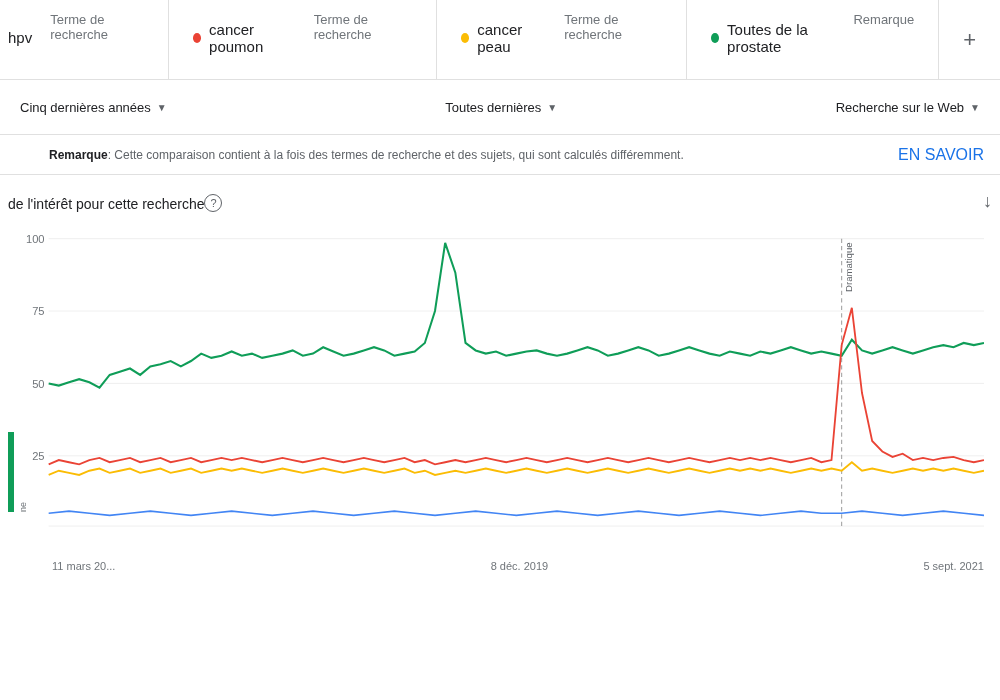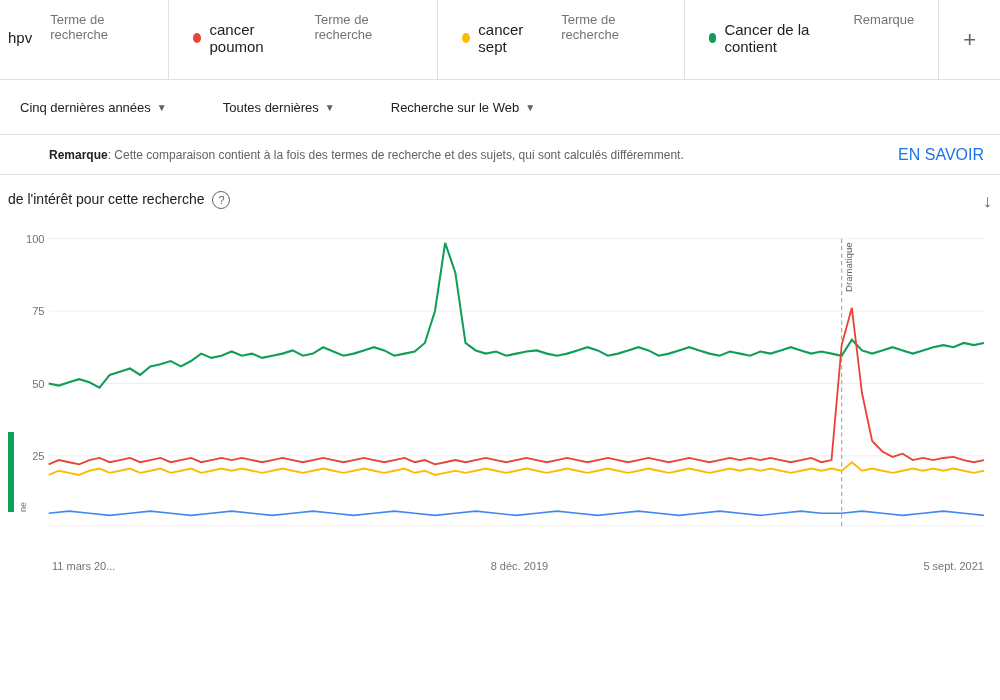--- a/index.html
+++ b/index.html
@@ -66,21 +66,22 @@
       padding-left: 0;
     }
 
     
     .filter-bar {
       display: flex;
       align-items: center;
       padding: 0 0 0 0;
       height: 55px;
       border-bottom: 1px solid #e0e0e0;
-      gap: 16px;
+      gap: 0;
+      justify-content: space-between;
     }
     .filter-btn {
       display: flex;
       align-items: center;
       padding: 8px 20px;
       font-size: 13px;
       color: #202124;
       cursor: pointer;
       border: none;
       background: none;
@@ -120,23 +121,22 @@
       white-space: nowrap;
       padding-right: 8px;
     }
 
     
     .chart-section {
       padding: 0;
     }
     .chart-header {
       display: flex;
-      align-items: flex-start;
+      align-items: flex-end;
       padding: 16px 0 8px 0;
-      gap: 8px;
     }
     .chart-title {
       font-size: 14px;
       color: #202124;
     }
     .help-icon {
       width: 18px;
       height: 18px;
       border-radius: 50%;
       border: 1.5px solid #5f6368;
@@ -216,29 +216,29 @@
     <div class="search-term-label">
       <span class="dot" style="background:#ea4335;"></span>
       <span>cancer poumon</span>
     </div>
     <div class="term-type">Terme de recherche</div>
   </div>
 
   <div class="search-term-item">
     <div class="search-term-label">
       <span class="dot" style="background:#fbbc04;"></span>
-      <span>cancer sept</span>
+      <span>cancer peau</span>
     </div>
     <div class="term-type">Terme de recherche</div>
   </div>
 
   <div class="search-term-item">
     <div class="search-term-label">
       <span class="dot" style="background:#0f9d58;"></span>
-      <span>Cancer de la contient</span>
+      <span>Toutes de la prostate</span>
     </div>
     <div class="term-type">Remarque</div>
   </div>
 
   <div class="add-term-btn">
     <span>+</span>
   </div>
 </div>
 
 <div class="filter-bar">

